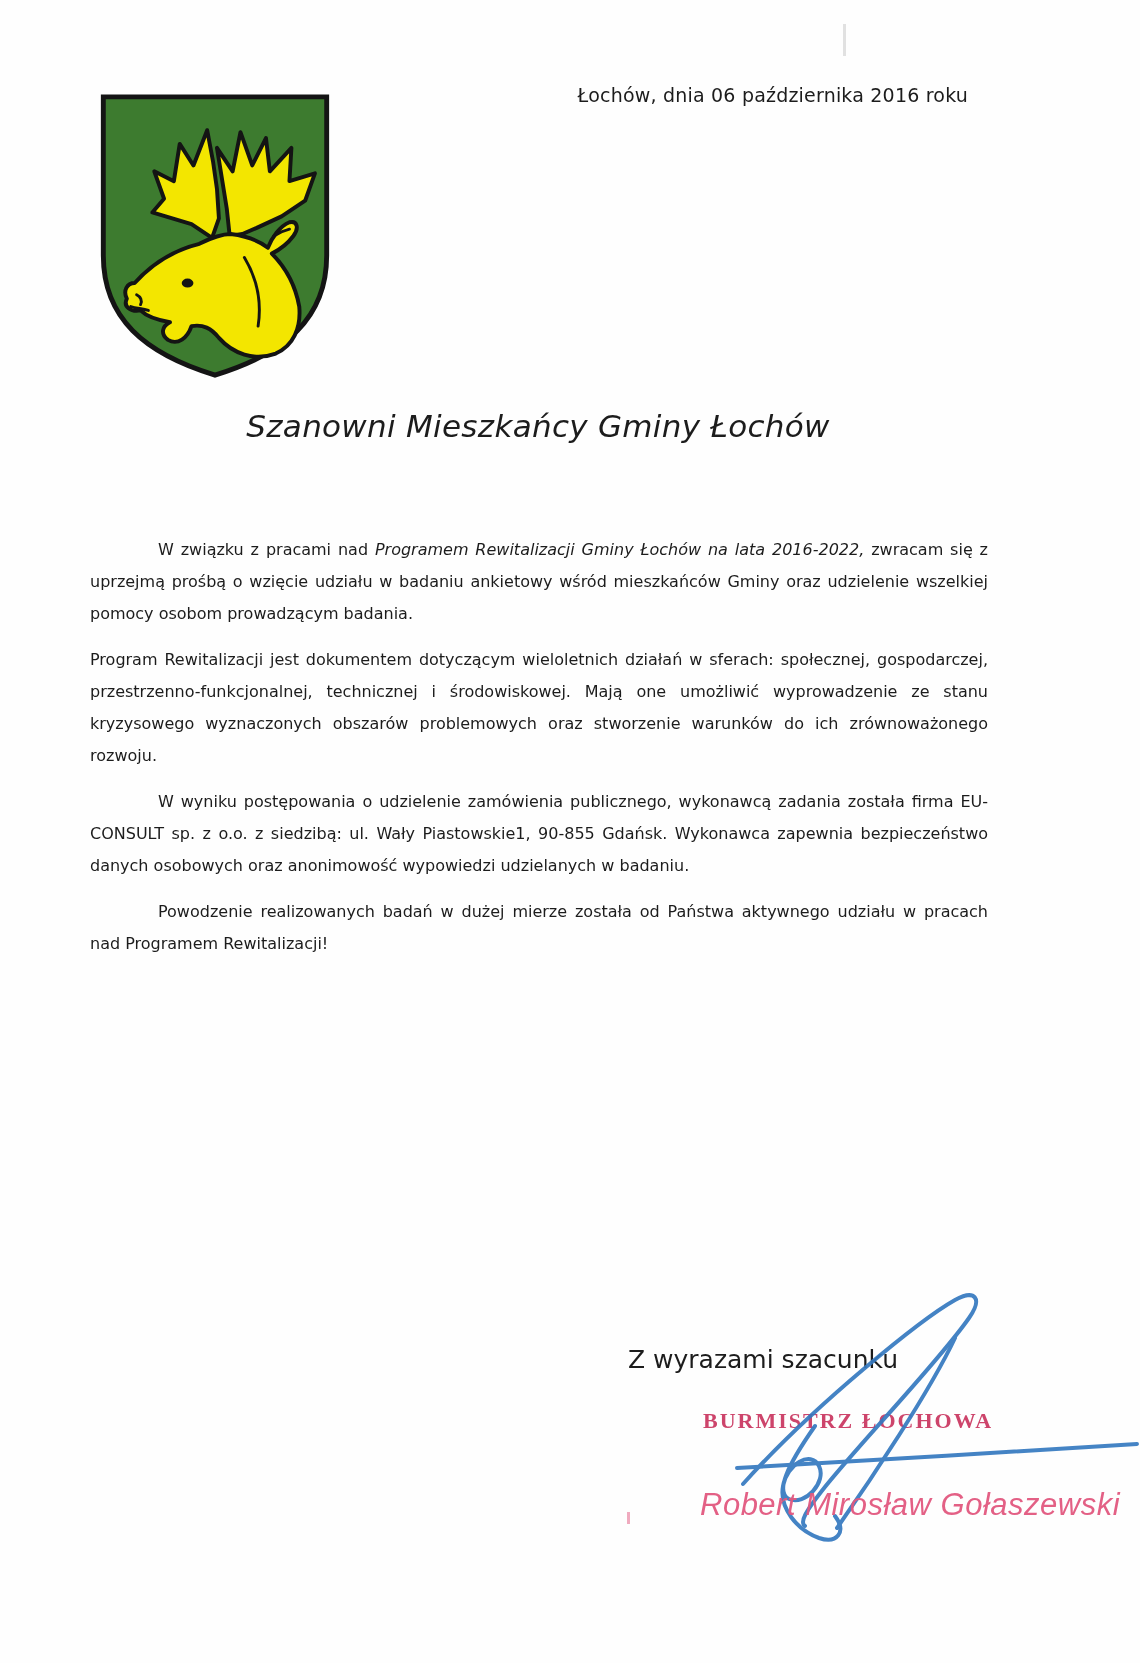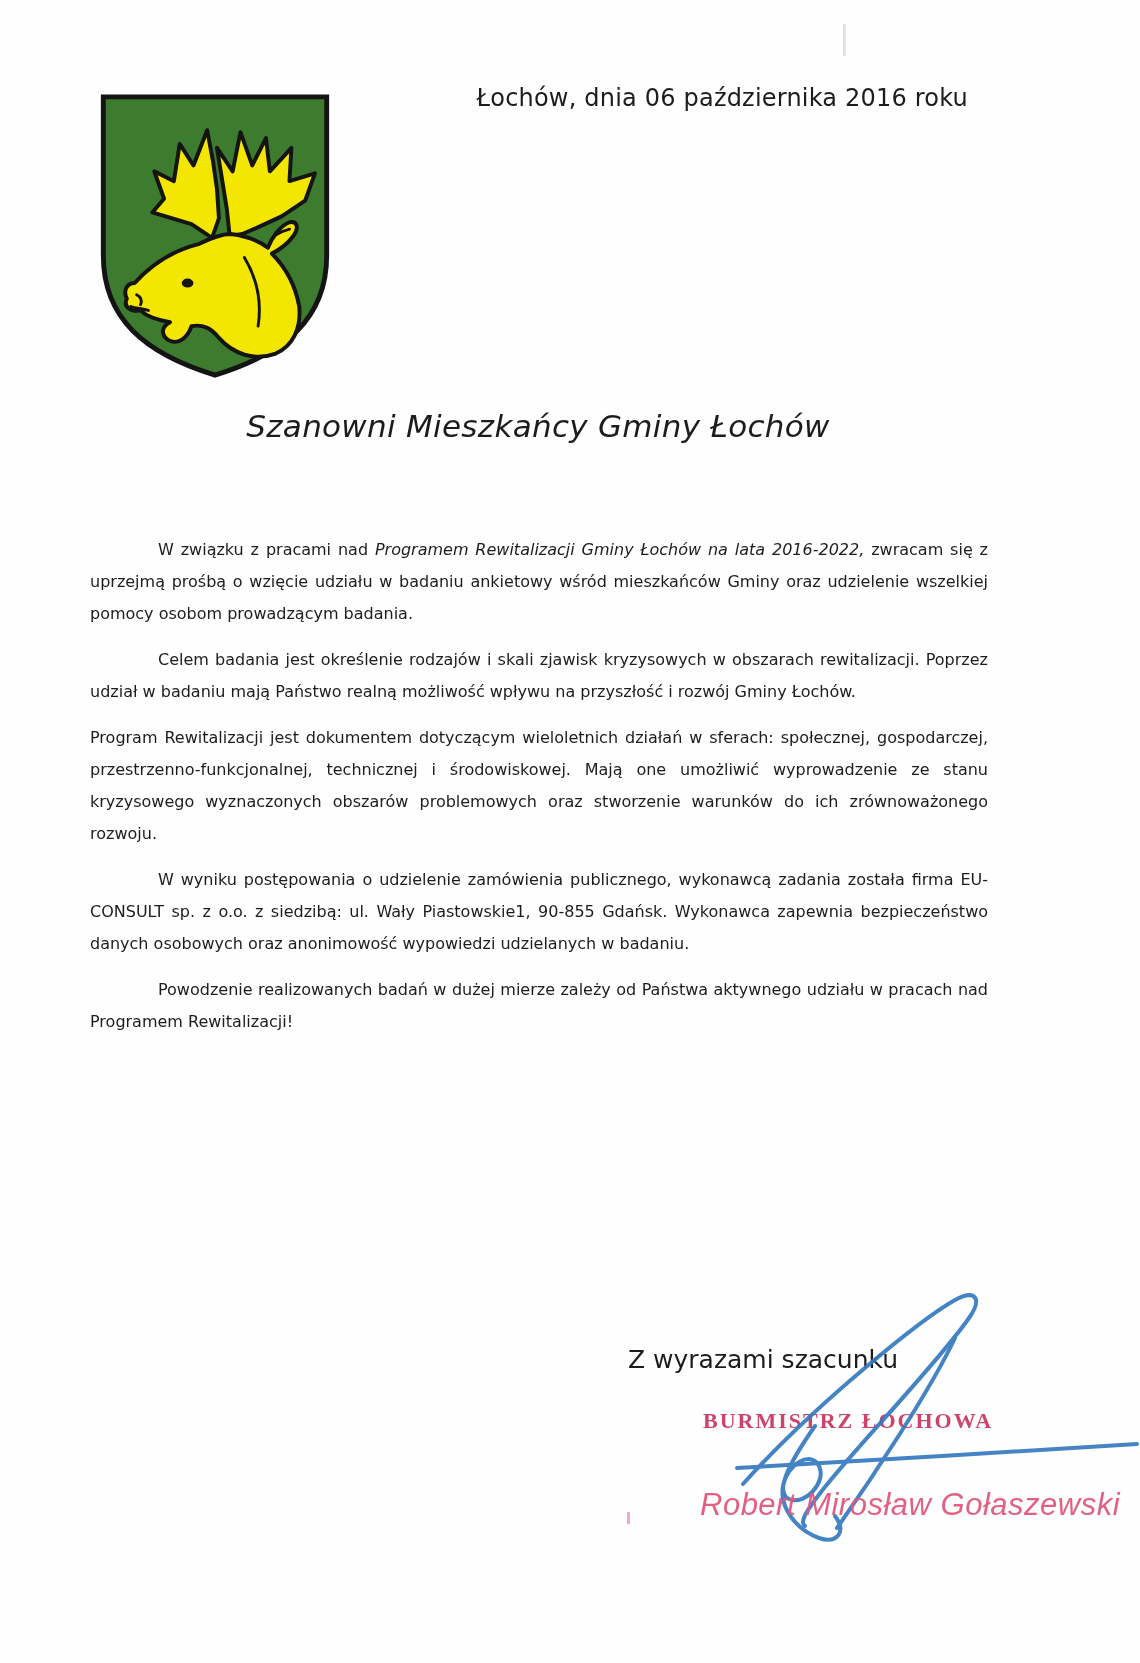--- a/index.html
+++ b/index.html
@@ -10,21 +10,21 @@
     background:#fefefe;
     font-family:"DejaVu Sans", sans-serif;
     color:#1c1c1c;
     overflow:hidden;
   }
   .date {
     position:absolute;
     top:84px; left:0;
     width:968px;
     text-align:right;
-    font-size:24px;
+    font-size:19px;
     letter-spacing:0.2px;
   }
   .crest {
     position:absolute;
     left:95px; top:91px;
     width:240px; height:289px;
   }
   .crest svg { display:block; width:100%; height:100%; }
   .salutation {
     position:absolute;
@@ -114,24 +114,23 @@
         <path d="M150,170 C162,190 168,214 164,240"></path>
       </g>
       <ellipse cx="92" cy="196" rx="6" ry="4.5" fill="#141414"></ellipse>
     </svg>
   </div>
 
   <div class="salutation">Szanowni Mieszkańcy Gminy Łochów</div>
 
   <div class="body">
     <p class="para indent"><span>W związku z pracami nad </span><em>Programem Rewitalizacji Gminy Łochów na lata 2016-2022,</em><span> zwracam się z uprzejmą prośbą o wzięcie udziału w badaniu ankietowy wśród mieszkańców Gminy oraz udzielenie wszelkiej pomocy osobom prowadzącym badania.</span></p>
-    <p class="para indent">Celem badania jest określenie rodzajów i skali zjawisk kryzysowych w obszarach rewitalizacji. Poprzez udział w badaniu mają Państwo realną możliwość wpływu na przyszłość i rozwój Gminy Łochów.</p>
     <p class="para">Program Rewitalizacji jest dokumentem dotyczącym wieloletnich działań w sferach: społecznej, gospodarczej, przestrzenno-funkcjonalnej, technicznej i środowiskowej. Mają one umożliwić wyprowadzenie ze stanu kryzysowego wyznaczonych obszarów problemowych oraz stworzenie warunków do ich zrównoważonego rozwoju.</p>
     <p class="para indent">W wyniku postępowania o udzielenie zamówienia publicznego, wykonawcą zadania została firma EU-CONSULT sp. z o.o. z siedzibą: ul. Wały Piastowskie1, 90-855 Gdańsk. Wykonawca zapewnia bezpieczeństwo danych osobowych oraz anonimowość wypowiedzi udzielanych w badaniu.</p>
-    <p class="para indent">Powodzenie realizowanych badań w dużej mierze zależy od Państwa aktywnego udziału w pracach nad Programem Rewitalizacji!</p>
+    <p class="para indent">Powodzenie realizowanych badań w dużej mierze została od Państwa aktywnego udziału w pracach nad Programem Rewitalizacji!</p>
   </div>
 
   <div class="closing">Z wyrazami szacunku</div>
 
   <div class="stamp-title">BURMISTRZ ŁOCHOWA</div>
 
   <div class="signature-svg">
     <svg viewBox="0 0 460 272" xmlns="http://www.w3.org/2000/svg">
       <g fill="none" stroke="#3579c0" stroke-width="4" stroke-linecap="round" opacity="0.92">
         <path d="M58,208 C130,128 238,42 270,24 C290,13 298,22 284,42 C252,88 170,172 136,216 C122,234 114,246 120,250"></path>

